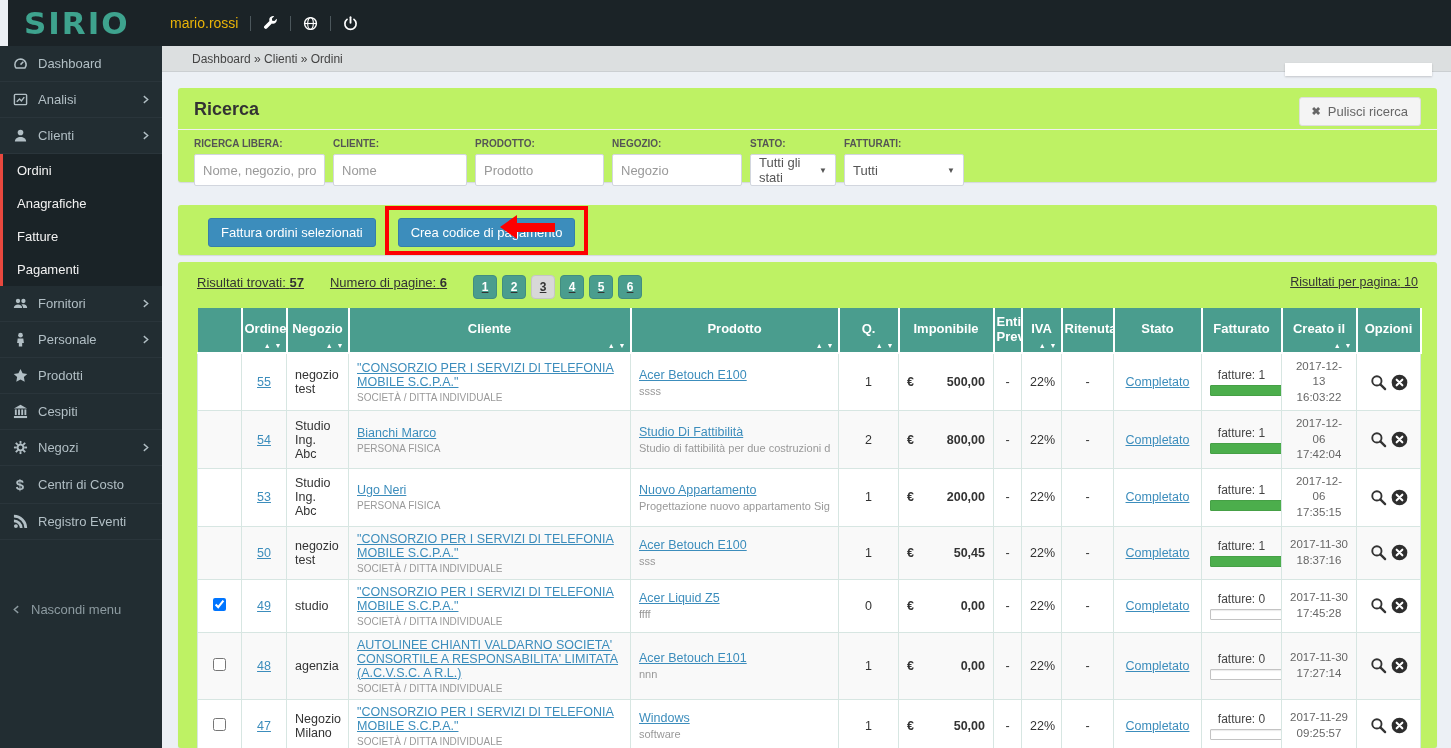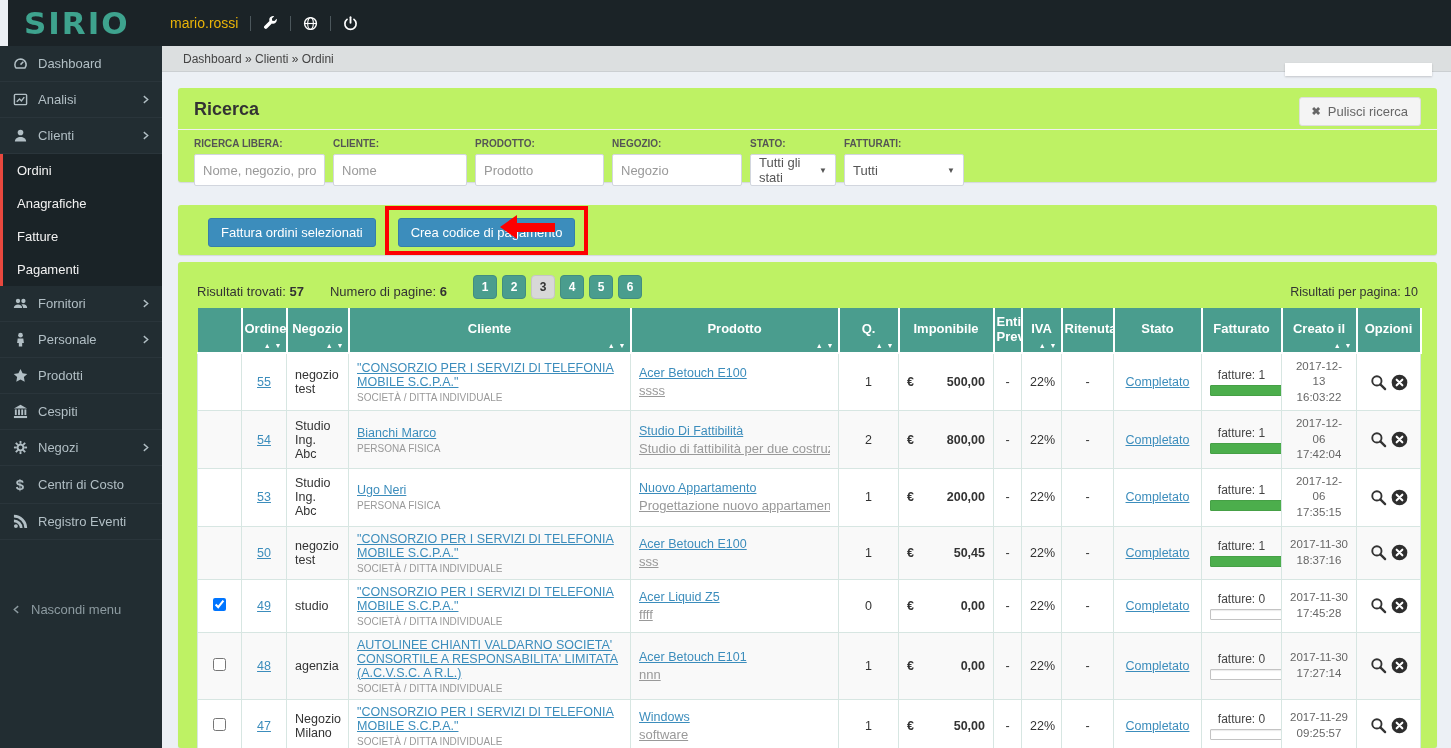--- a/index.html
+++ b/index.html
@@ -24,21 +24,21 @@
   .side-item .dollar { font-weight:bold; font-size:15px; width:16px; text-align:center; }
   .chev { margin-left:auto; display:inline-flex; }
   .chev svg { width:9px; height:9px; }
   .submenu { background:#1a2327; border-left:3px solid #e8483e; }
   .sub-item { padding:9px 14px; color:#f2f2f2; font-size:13px; cursor:pointer; }
   .collapse-item { margin-top:52px; border-bottom:none; color:#8d9ba1; }
   .collapse-item .chev-l { display:inline-flex; } .collapse-item svg { width:9px; height:9px; }
 
   
   .content { position:absolute; left:162px; top:46px; right:0; bottom:0; background:#ecf0f5; }
-  .breadcrumb { height:26px; line-height:26px; background:#dcdfe0; border-bottom:1px solid #cbcfd2; color:#444; font-size:12px; padding-left:21px; }
+  .breadcrumb { height:26px; line-height:26px; background:#dcdfe0; border-bottom:1px solid #cbcfd2; color:#444; font-size:12px; padding-left:30px; }
   .float-white { position:absolute; left:1123px; top:17px; width:147px; height:13px; background:#fff; box-shadow:0 1px 2px rgba(0,0,0,.18); }
 
   .panel { position:absolute; left:16px; width:1259px; background:#bef264; border-radius:3px; box-shadow:0 1px 1px rgba(0,0,0,.1); }
   .search-panel { top:42px; height:94px; }
   .panel-title { font-size:18px; font-weight:bold; color:#333; padding:11px 16px 9px; border-bottom:1px solid #f0f0f0; }
   .clear-btn { position:absolute; top:9px; right:16px; background:#f4f4f4; border:1px solid #ddd; border-radius:3px; color:#666; font-size:13px; padding:6px 12px; display:flex; align-items:center; gap:7px; cursor:pointer; font-family:inherit; }
   .clear-x { font-size:11px; font-weight:bold; }
   .fields { display:flex; gap:8px; padding:8px 16px; }
   .field label { display:block; font-size:10px; font-weight:bold; color:#555; margin-bottom:5px; }
   .field input { width:100%; height:32px; border:1px solid #d2d6de; border-radius:2px; padding:0 8px; font-size:13px; color:#555; font-family:inherit; }
@@ -52,38 +52,38 @@
   .actions-inner { position:relative; display:flex; gap:22px; padding:13px 30px; }
   .btn-primary { background:#3c8dbc; border:1px solid #367fa9; color:#fff; font-size:13px; padding:6px 12px; border-radius:3px; cursor:pointer; font-family:inherit; }
   .annotated { position:relative; display:inline-block; }
   .red-box { position:absolute; left:-13px; top:-12px; right:-13px; bottom:-8px; border:4px solid #fd0000; pointer-events:none; }
   .red-arrow { position:absolute; left:322px; top:10px; display:flex; align-items:center; pointer-events:none; }
   .arrow-head { width:0; height:0; border-top:12px solid transparent; border-bottom:12px solid transparent; border-right:17px solid #fd0000; }
   .arrow-bar { width:38px; height:9px; background:#fd0000; }
 
   
   .table-panel { top:216px; height:486px; overflow:hidden; }
-  .results-bar { display:flex; align-items:flex-end; padding:13px 19px 9px; font-size:13px; color:#333; }
+  .results-bar { display:flex; align-items:flex-start; padding:13px 19px 9px; font-size:13px; color:#333;text-decoration:underline; }
   .results-bar b { font-weight:bold; }
   .rb-group { margin-right:26px; }
   .pagination { display:flex; gap:5px; }
   .page-btn { min-width:24px; height:24px; background:#4a9d8e; border:1px solid #428d80; border-radius:4px; color:#fff; font-size:12px; font-weight:bold; display:flex; align-items:center; justify-content:center; cursor:pointer; }
   .page-btn.active { background:#d8d8d8; border-color:#c5c5c5; color:#333; }
   .per-page { margin-left:auto; font-size:12.5px; }
 
   table { border-collapse:collapse; table-layout:fixed; width:1223px; margin:0 19px; }
   th { background:#4a9d8e; color:#fff; font-size:13px; font-weight:bold; text-align:center; vertical-align:middle; padding:7px 2px; border-right:2px solid #fff; border-bottom:2px solid #fff; position:relative; line-height:1.15; height:40px; }
   th .sort { position:absolute; right:3px; bottom:2px; font-size:7px; color:#fff; cursor:pointer; letter-spacing:1px; }
   td { border:1px solid #d7e6e2; padding:5px 8px; vertical-align:middle; font-size:12.5px; color:#333; }
   tbody tr { height:44px; background:#fff; }
   tbody tr:nth-child(even) { background:#f9f9f9; }
   .c-check, .c-ordine, .c-q, .c-mid, .c-stato, .c-fatt, .c-creato, .c-opz { text-align:center; }
   .c-cliente a, .c-prodotto a { font-size:12.5px; }
   .sub { color:#999; font-size:10px; margin-top:3px; }
-  .psub { font-size:13px; white-space:nowrap; overflow:hidden;text-decoration:underline; }
+  .psub { font-size:11px; white-space:nowrap; overflow:hidden; }
   .c-imp { font-weight:bold; }
   .c-imp .wrap { display:flex; justify-content:space-between; align-items:center; }
   .c-fatt .cnt { font-size:12px; color:#444; }
   .bar { width:72px; height:11px; margin:3px auto 0; background:#fff; border:1px solid #c3c3c3; border-radius:1px; box-shadow:inset 0 1px 1px rgba(0,0,0,.08); }
   .bar.full { background:#4cae4c; border-color:#46a046; box-shadow:none; }
   .c-creato { color:#666; font-size:11.5px; line-height:1.35; }
   .c-opz .op { display:inline-flex; margin:0 2px; cursor:pointer; vertical-align:middle; }
   .c-opz svg { width:17px; height:17px; }
 </style>
 </head>

